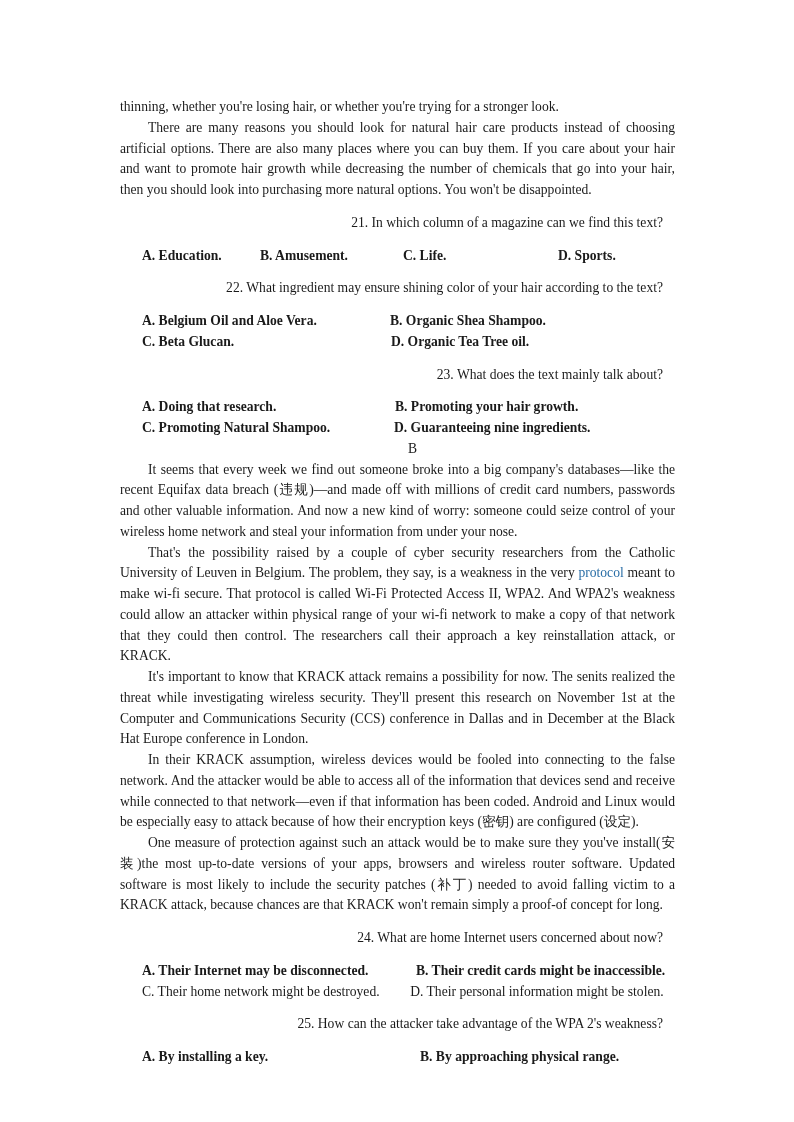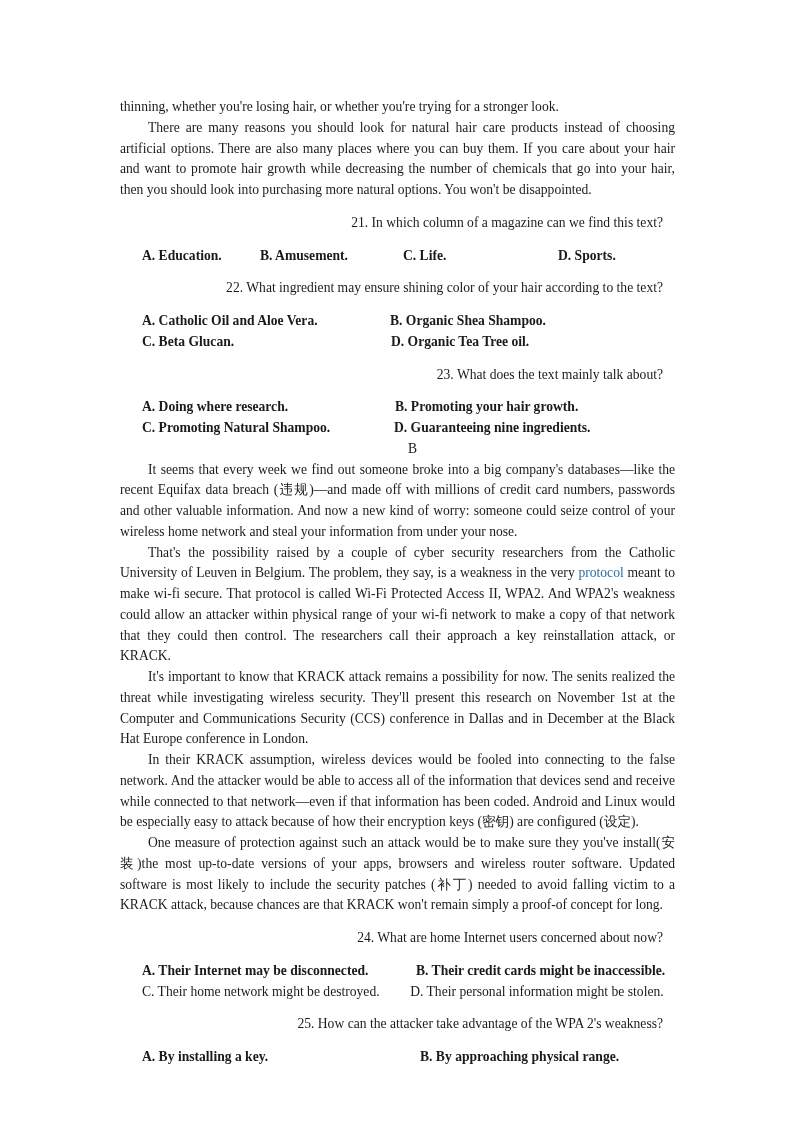--- a/index.html
+++ b/index.html
@@ -34,31 +34,31 @@
   <p class="question">21. In which column of a magazine can we find this text?</p>
   <div class="opts">
     <span class="opt" style="left:22px">A. Education.</span>
     <span class="opt" style="left:140px">B. Amusement.</span>
     <span class="opt" style="left:283px">C. Life.</span>
     <span class="opt" style="left:438px">D. Sports.</span>
   </div>
 
   <p class="question">22. What ingredient may ensure shining color of your hair according to the text?</p>
   <div class="opts">
-    <span class="opt" style="left:22px">A. Catholic Oil and Aloe Vera.</span>
+    <span class="opt" style="left:22px">A. Belgium Oil and Aloe Vera.</span>
     <span class="opt" style="left:270px">B. Organic Shea Shampoo.</span>
   </div>
   <div class="opts">
     <span class="opt" style="left:22px">C. Beta Glucan.</span>
     <span class="opt" style="left:271px">D. Organic Tea Tree oil.</span>
   </div>
 
   <p class="question">23. What does the text mainly talk about?</p>
   <div class="opts">
-    <span class="opt" style="left:22px">A. Doing where research.</span>
+    <span class="opt" style="left:22px">A. Doing that research.</span>
     <span class="opt" style="left:275px">B. Promoting your hair growth.</span>
   </div>
   <div class="opts">
     <span class="opt" style="left:22px">C. Promoting Natural Shampoo.</span>
     <span class="opt" style="left:274px">D. Guaranteeing nine ingredients.</span>
   </div>
 
   <p class="section-label">B</p>
   <p class="para">It seems that every week we find out someone broke into a big company's databases—like the recent Equifax data breach (违规)—and made off with millions of credit card numbers, passwords and other valuable information. And now a new kind of worry: someone could seize control of your wireless home network and steal your information from under your nose.</p>
   <p class="para"><span>That's the possibility raised by a couple of cyber security researchers from the Catholic University of Leuven in Belgium. The problem, they say, is a weakness in the very </span><span class="link">protocol</span><span> meant to make wi-fi secure. That protocol is called Wi-Fi Protected Access II, WPA2. And WPA2's weakness could allow an attacker within physical range of your wi-fi network to make a copy of that network that they could then control. The researchers call their approach a key reinstallation attack, or KRACK.</span></p>

